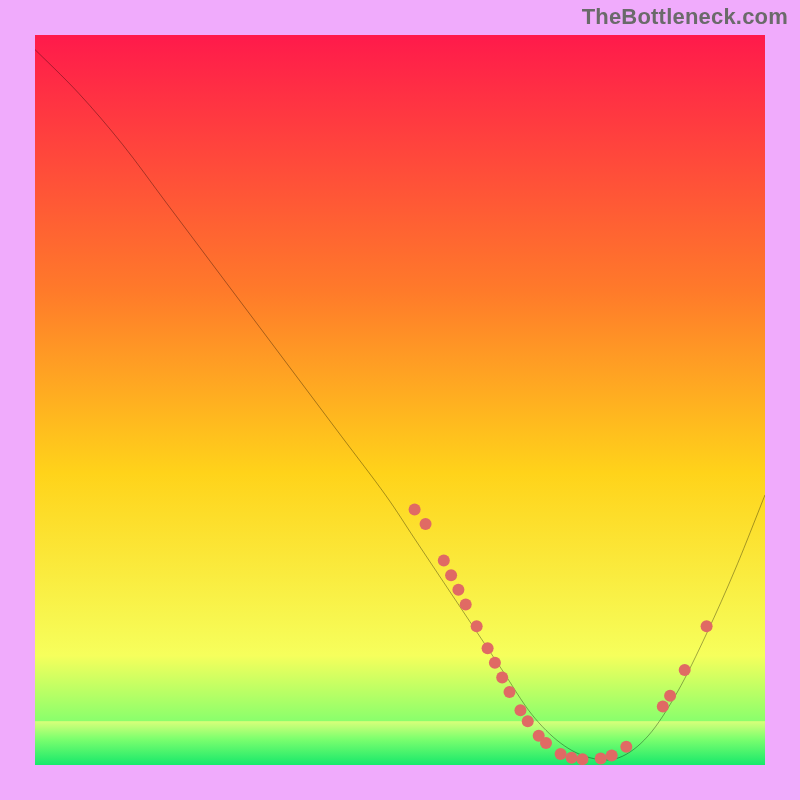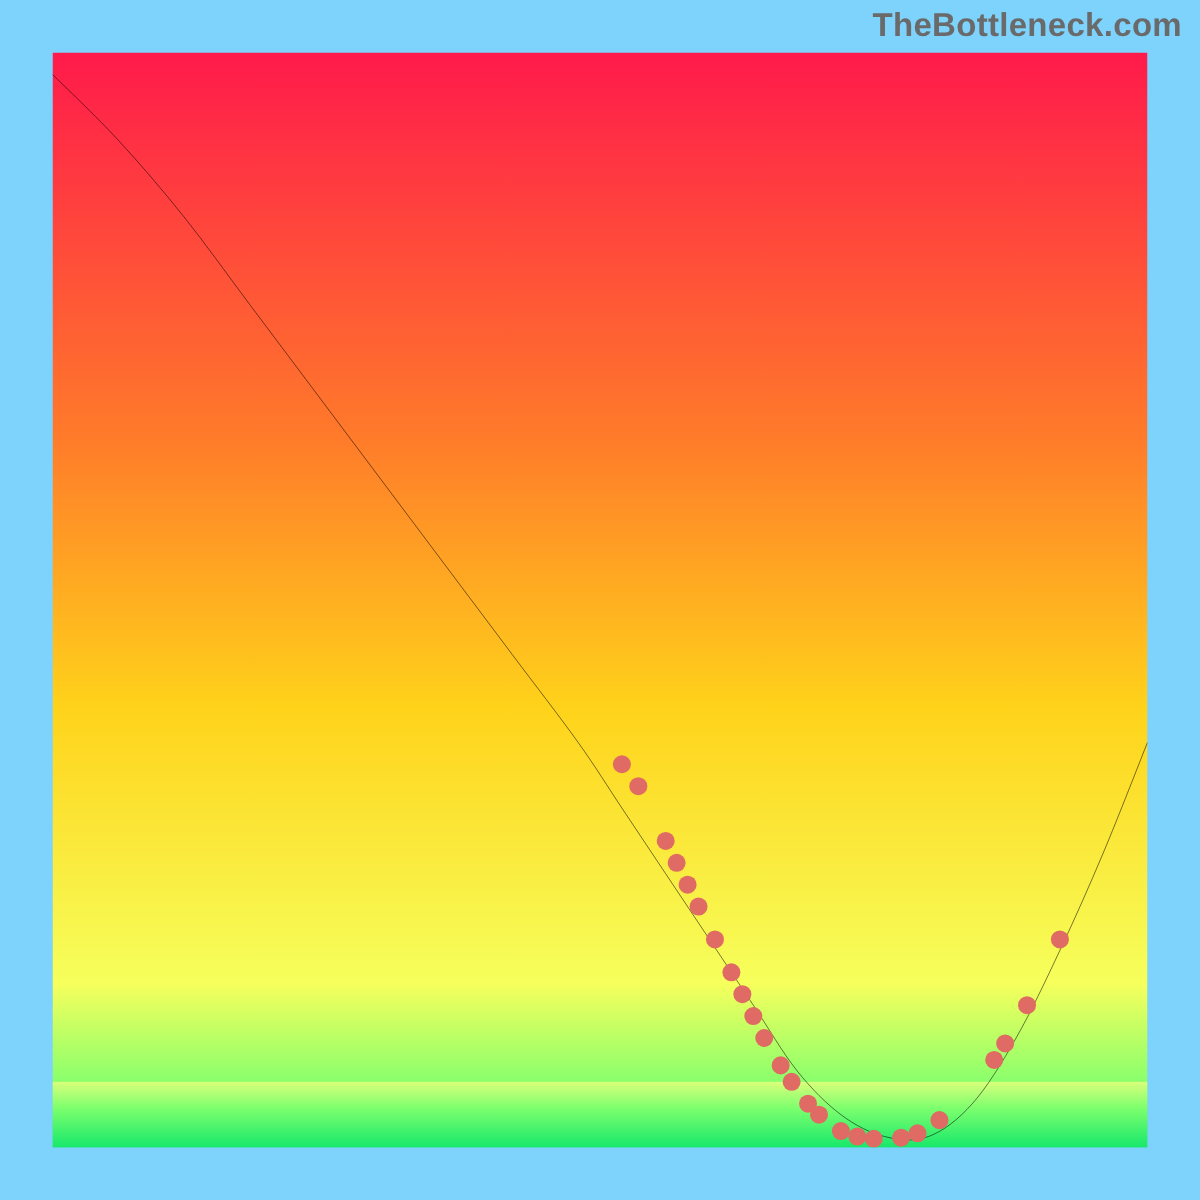--- a/index.html
+++ b/index.html
@@ -8,21 +8,21 @@
     width: 800px;
     height: 800px;
     background: #000;
     font-family: Arial, Helvetica, sans-serif;
     overflow: hidden;
   }
   .frame {
     position: relative;
     width: 800px;
     height: 800px;
-    background: #7dd3fc;
+    background: #f0abfc;
   }
   .watermark {
     position: absolute;
     top: 4px;
     right: 12px;
     color: #6a6a6a;
     font-size: 22px;
     font-weight: 600;
     letter-spacing: 0.2px;
     z-index: 20;

